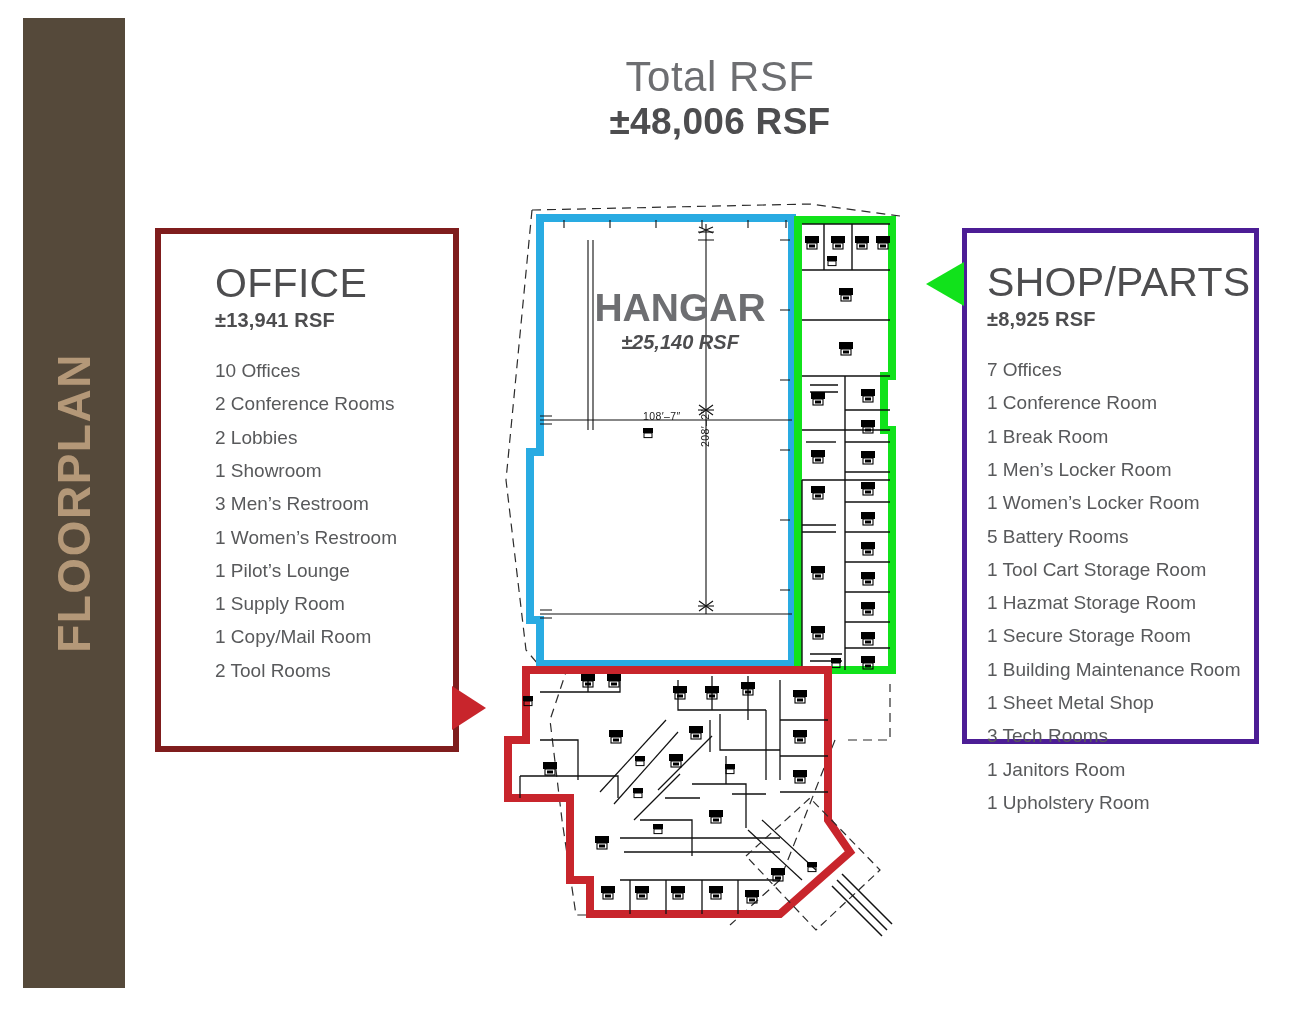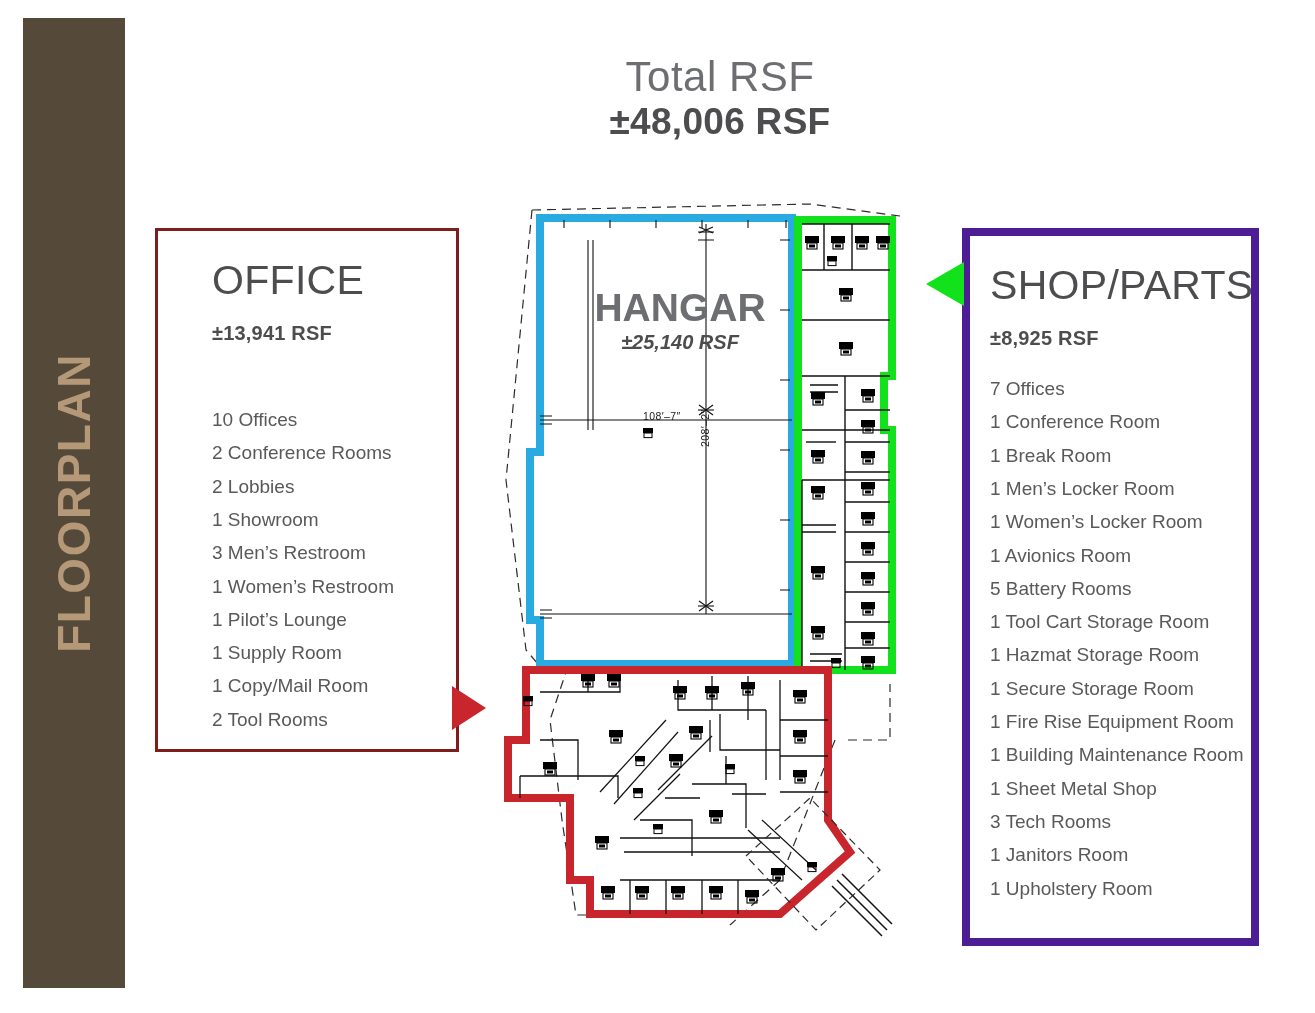--- a/index.html
+++ b/index.html
@@ -49,46 +49,46 @@
     font-weight:bold;
     line-height:1.25;
     letter-spacing:0.3px;
   }
 
   
   .panel{ position:absolute; background:#ffffff; box-sizing:border-box; }
   .panel-office{
     left:155px; top:228px;
     width:304px; height:524px;
-    border:3px solid #7f1d1d;
+    border:6px solid #7f1d1d;
   }
   .panel-shop{
     left:962px; top:228px;
-    width:297px; height:718px;
-    border:8px solid #4c1d95;
+    width:297px; height:516px;
+    border:5px solid #4c1d95;
   }
   .panel-inner{ padding:28px 0 0 54px; }
   .panel-shop .panel-inner{ padding:28px 0 0 20px; }
 
   .panel-title{
     font-size:41px;
     color:#4d4d4f;
     font-weight:normal;
     line-height:1.05;
     letter-spacing:0.3px;
   }
   .panel-rsf{
     font-size:20px;
     color:#4d4d4f;
     font-weight:bold;
-    margin-top:20px;
+    margin-top:4px;
     letter-spacing:0.2px;
   }
   .panel-list{ list-style:none; margin:0; padding:0; }
-  .panel-office .panel-list{ margin-top:58px; }
+  .panel-office .panel-list{ margin-top:22px; }
   .panel-shop .panel-list{ margin-top:22px; }
   .panel-list li{
     font-size:19px;
     color:#58595b;
     line-height:33.3px;
     white-space:nowrap;
   }
 
   
   .arrow-red{
@@ -356,26 +356,24 @@
 <div class="panel panel-shop">
   <div class="panel-inner">
     <div class="panel-title">SHOP/PARTS</div>
     <div class="panel-rsf">±8,925 RSF</div>
     <ul class="panel-list">
       <li>7 Offices</li>
       <li>1 Conference Room</li>
       <li>1 Break Room</li>
       <li>1 Men’s Locker Room</li>
       <li>1 Women’s Locker Room</li>
-      <li>1 Avionics Room</li>
       <li>5 Battery Rooms</li>
       <li>1 Tool Cart Storage Room</li>
       <li>1 Hazmat Storage Room</li>
       <li>1 Secure Storage Room</li>
-      <li>1 Fire Rise Equipment Room</li>
       <li>1 Building Maintenance Room</li>
       <li>1 Sheet Metal Shop</li>
       <li>3 Tech Rooms</li>
       <li>1 Janitors Room</li>
       <li>1 Upholstery Room</li>
     </ul>
   </div>
 </div>
 <div class="arrow-green"></div>
 

